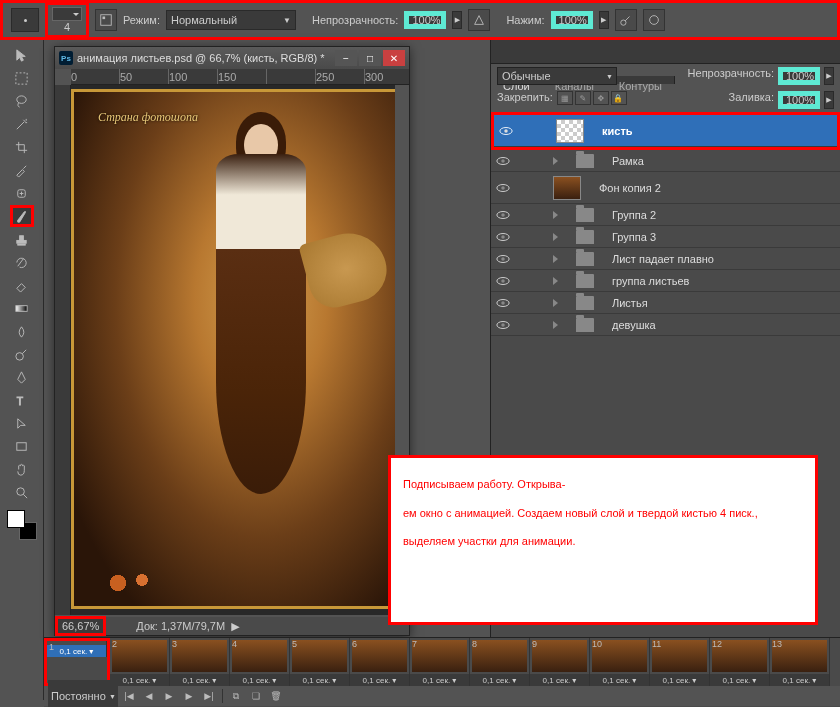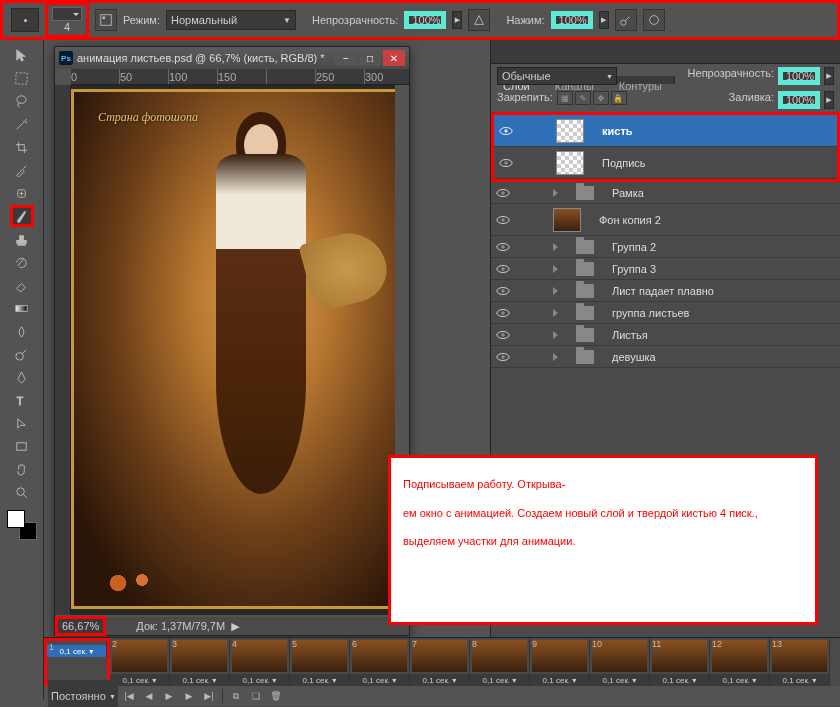--- a/index.html
+++ b/index.html
@@ -355,33 +355,20 @@
                 <ellipse cx="8" cy="5" rx="7" ry="4" fill="none" stroke="currentColor"></ellipse>
                 <circle cx="8" cy="5" r="2"></circle>
               </svg>
             </div>
             <div style="width:6px"></div>
             <div class="layer-thumb">
               <div class="thumb-checker"></div>
             </div>
             <span>кисть</span>
           </div>
-          <div class="layer-row">
-            <div class="eye-icon">
-              <svg viewBox="0 0 16 10">
-                <ellipse cx="8" cy="5" rx="7" ry="4" fill="none" stroke="currentColor"></ellipse>
-                <circle cx="8" cy="5" r="2"></circle>
-              </svg>
-            </div>
-            <div style="width:6px"></div>
-            <div class="layer-thumb">
-              <div class="thumb-checker"></div>
-            </div>
-            <span>Подпись</span>
-          </div>
         </div>
         <div class="layer-row small">
           <div class="eye-icon">
             <svg viewBox="0 0 16 10">
               <ellipse cx="8" cy="5" rx="7" ry="4" fill="none" stroke="currentColor"></ellipse>
               <circle cx="8" cy="5" r="2"></circle>
             </svg>
           </div>
           <div style="width:6px"></div>
           <div class="triangle"></div>

